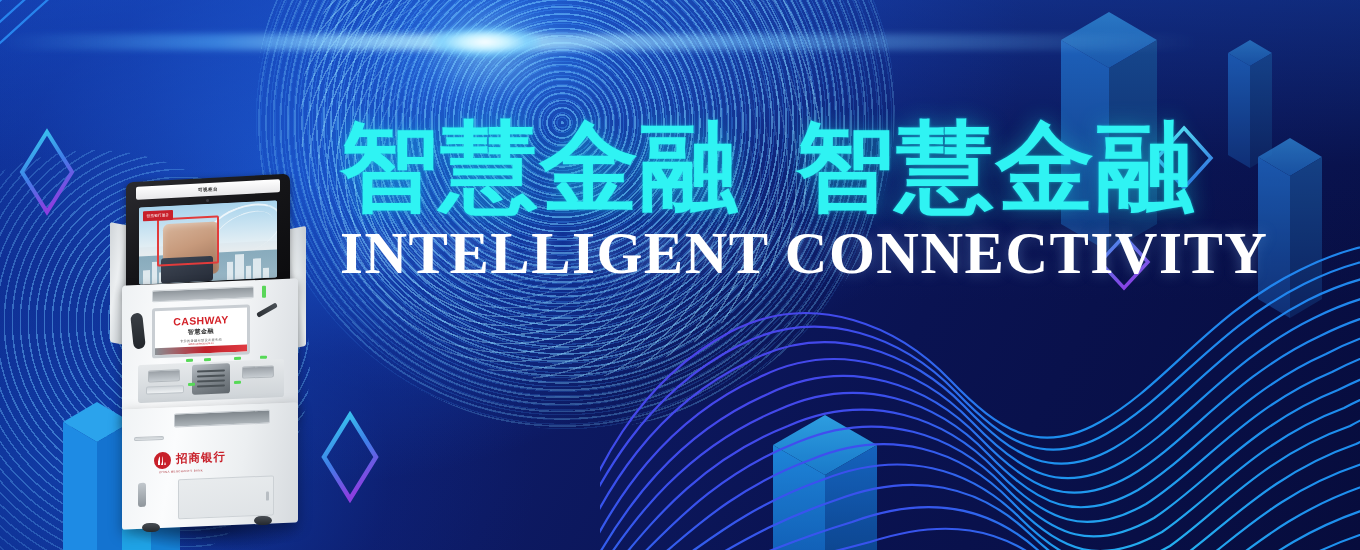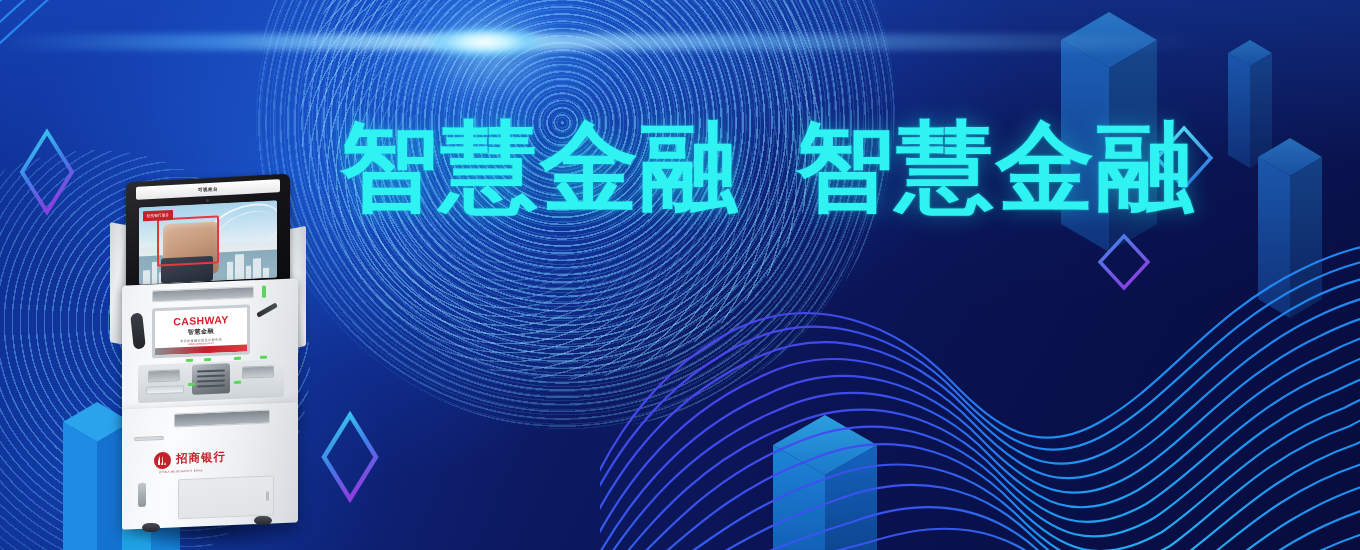--- a/index.html
+++ b/index.html
@@ -468,16 +468,17 @@
     </div>
 
     <div class="k-footL"></div>
     <div class="k-footR"></div>
   </div>
 
   <div class="textwrap">
     <div class="title-cn">
       <span>智慧金融</span><span class="gap"></span><span>智慧金融</span>
     </div>
+    <div class="title-en">INTELLIGENT CONNECTIVITY</div>
   </div>
 
 
 </div>
 
 </body></html>

